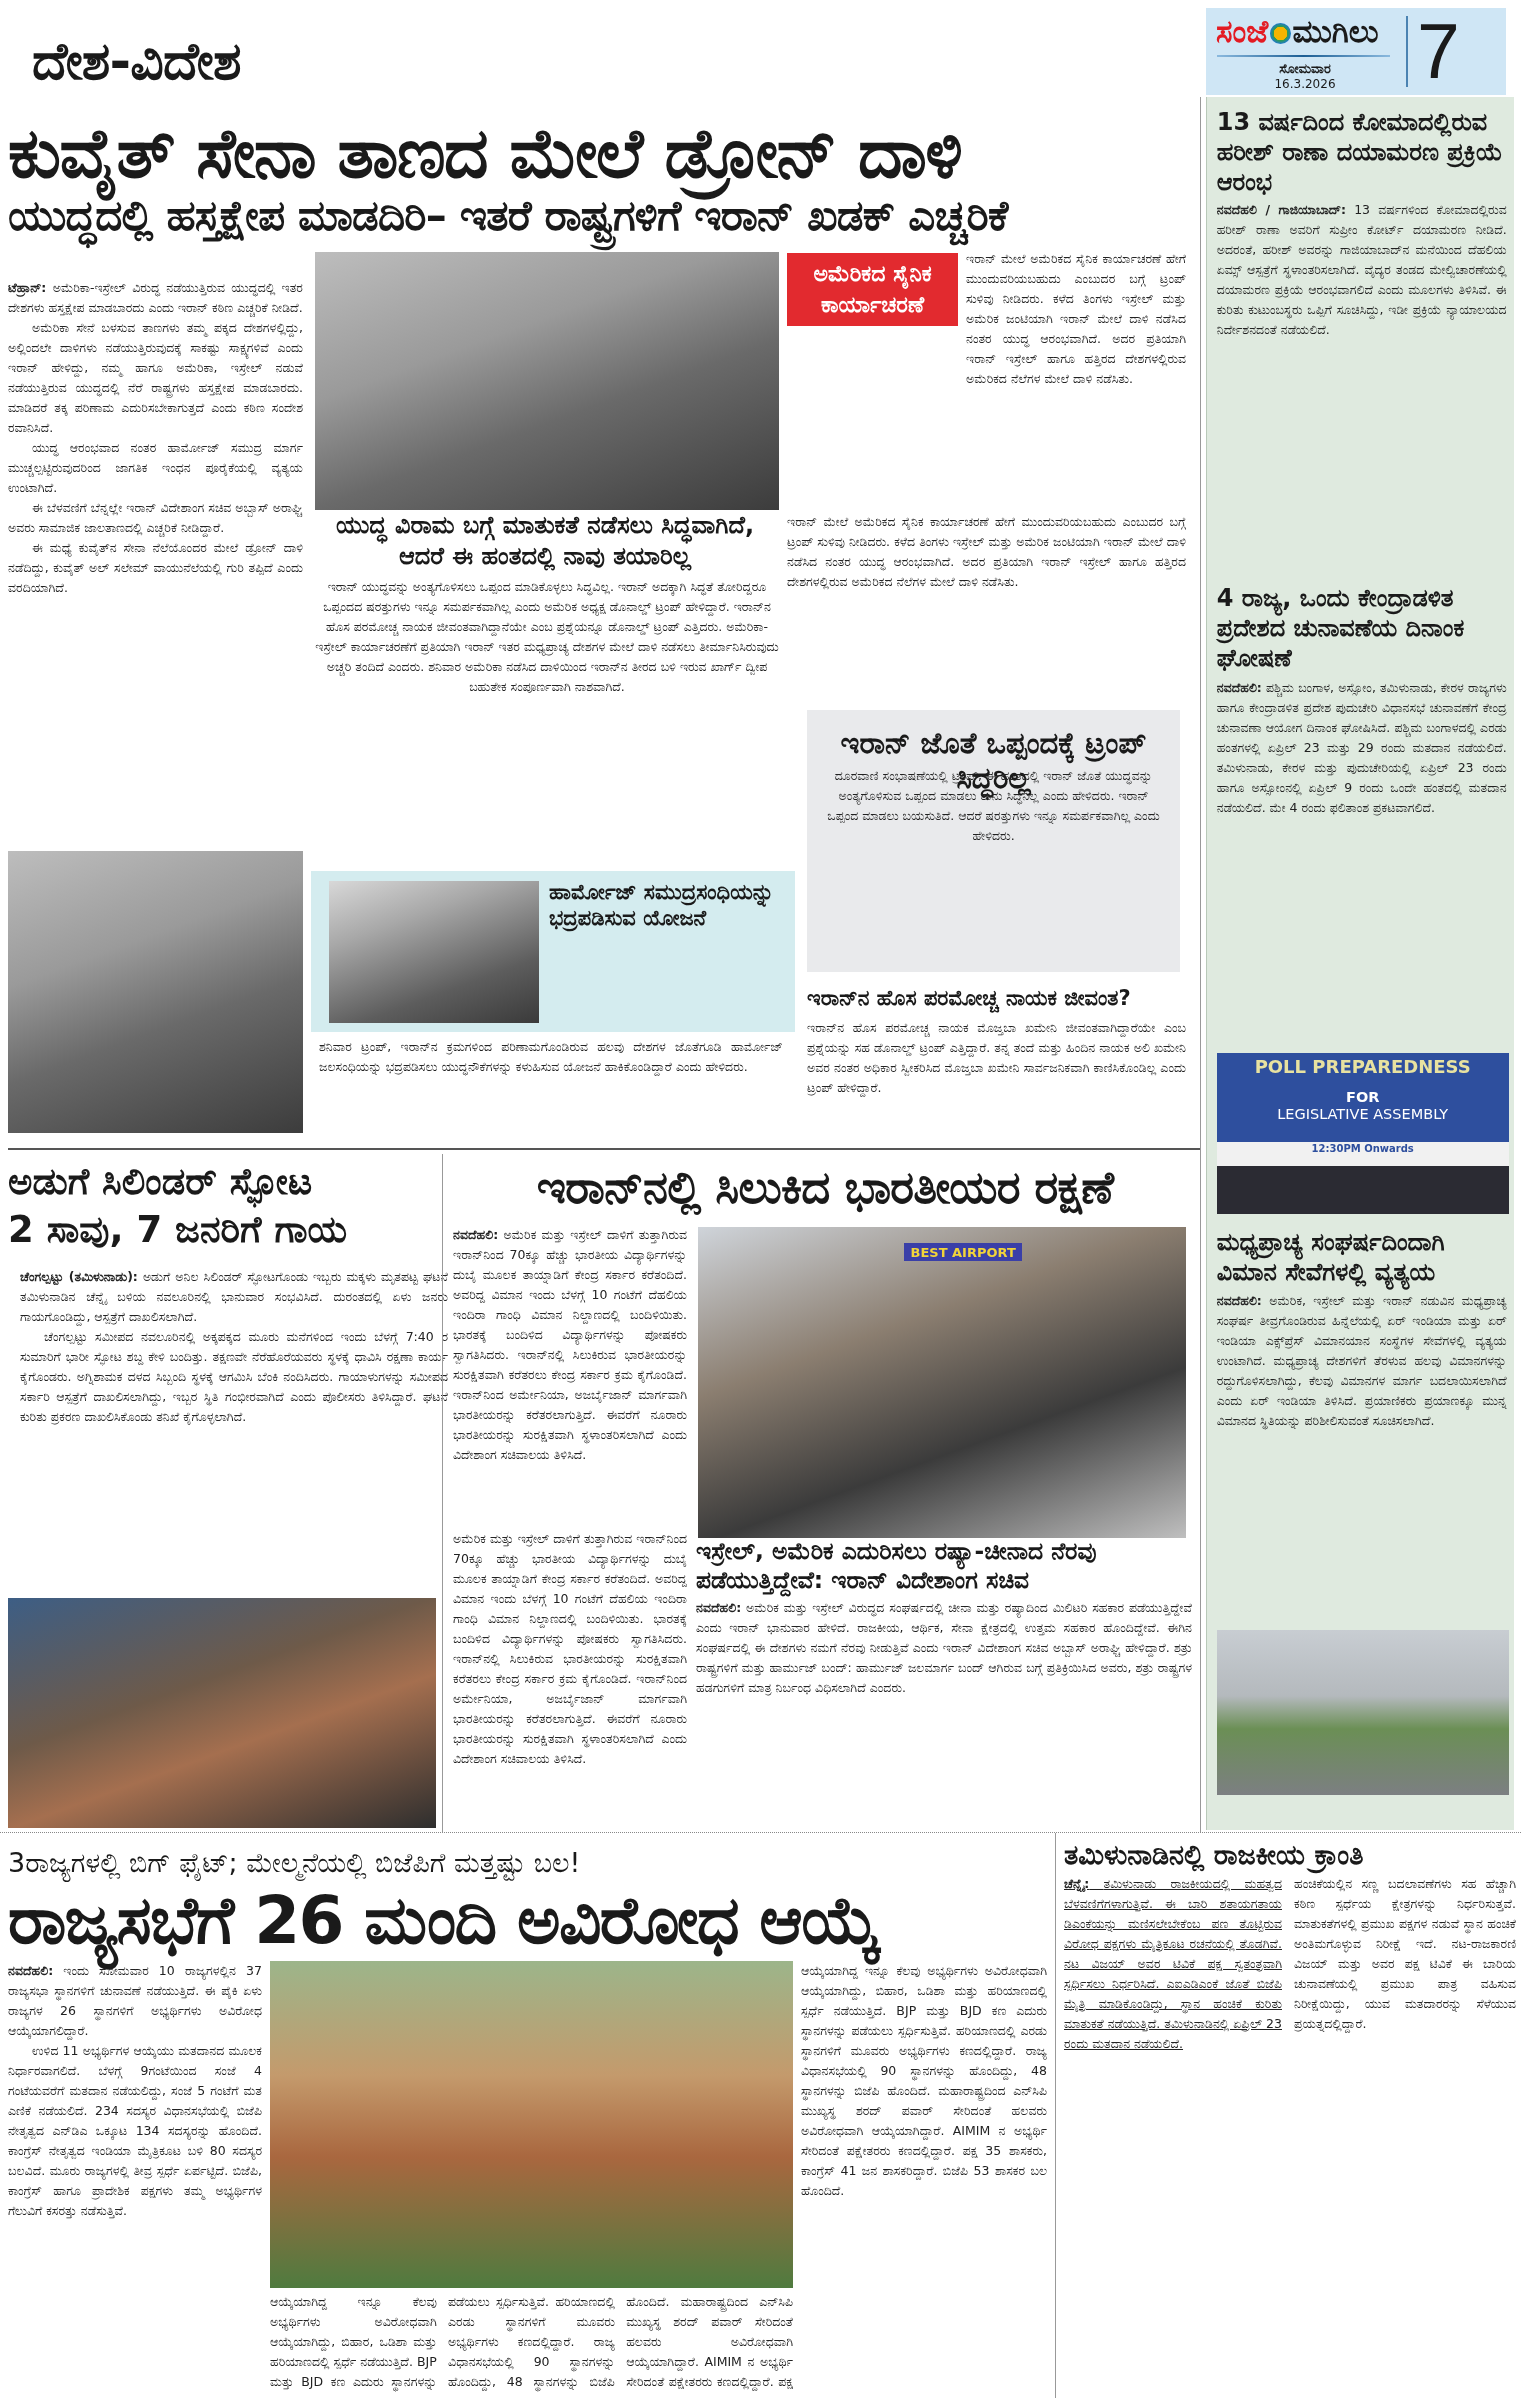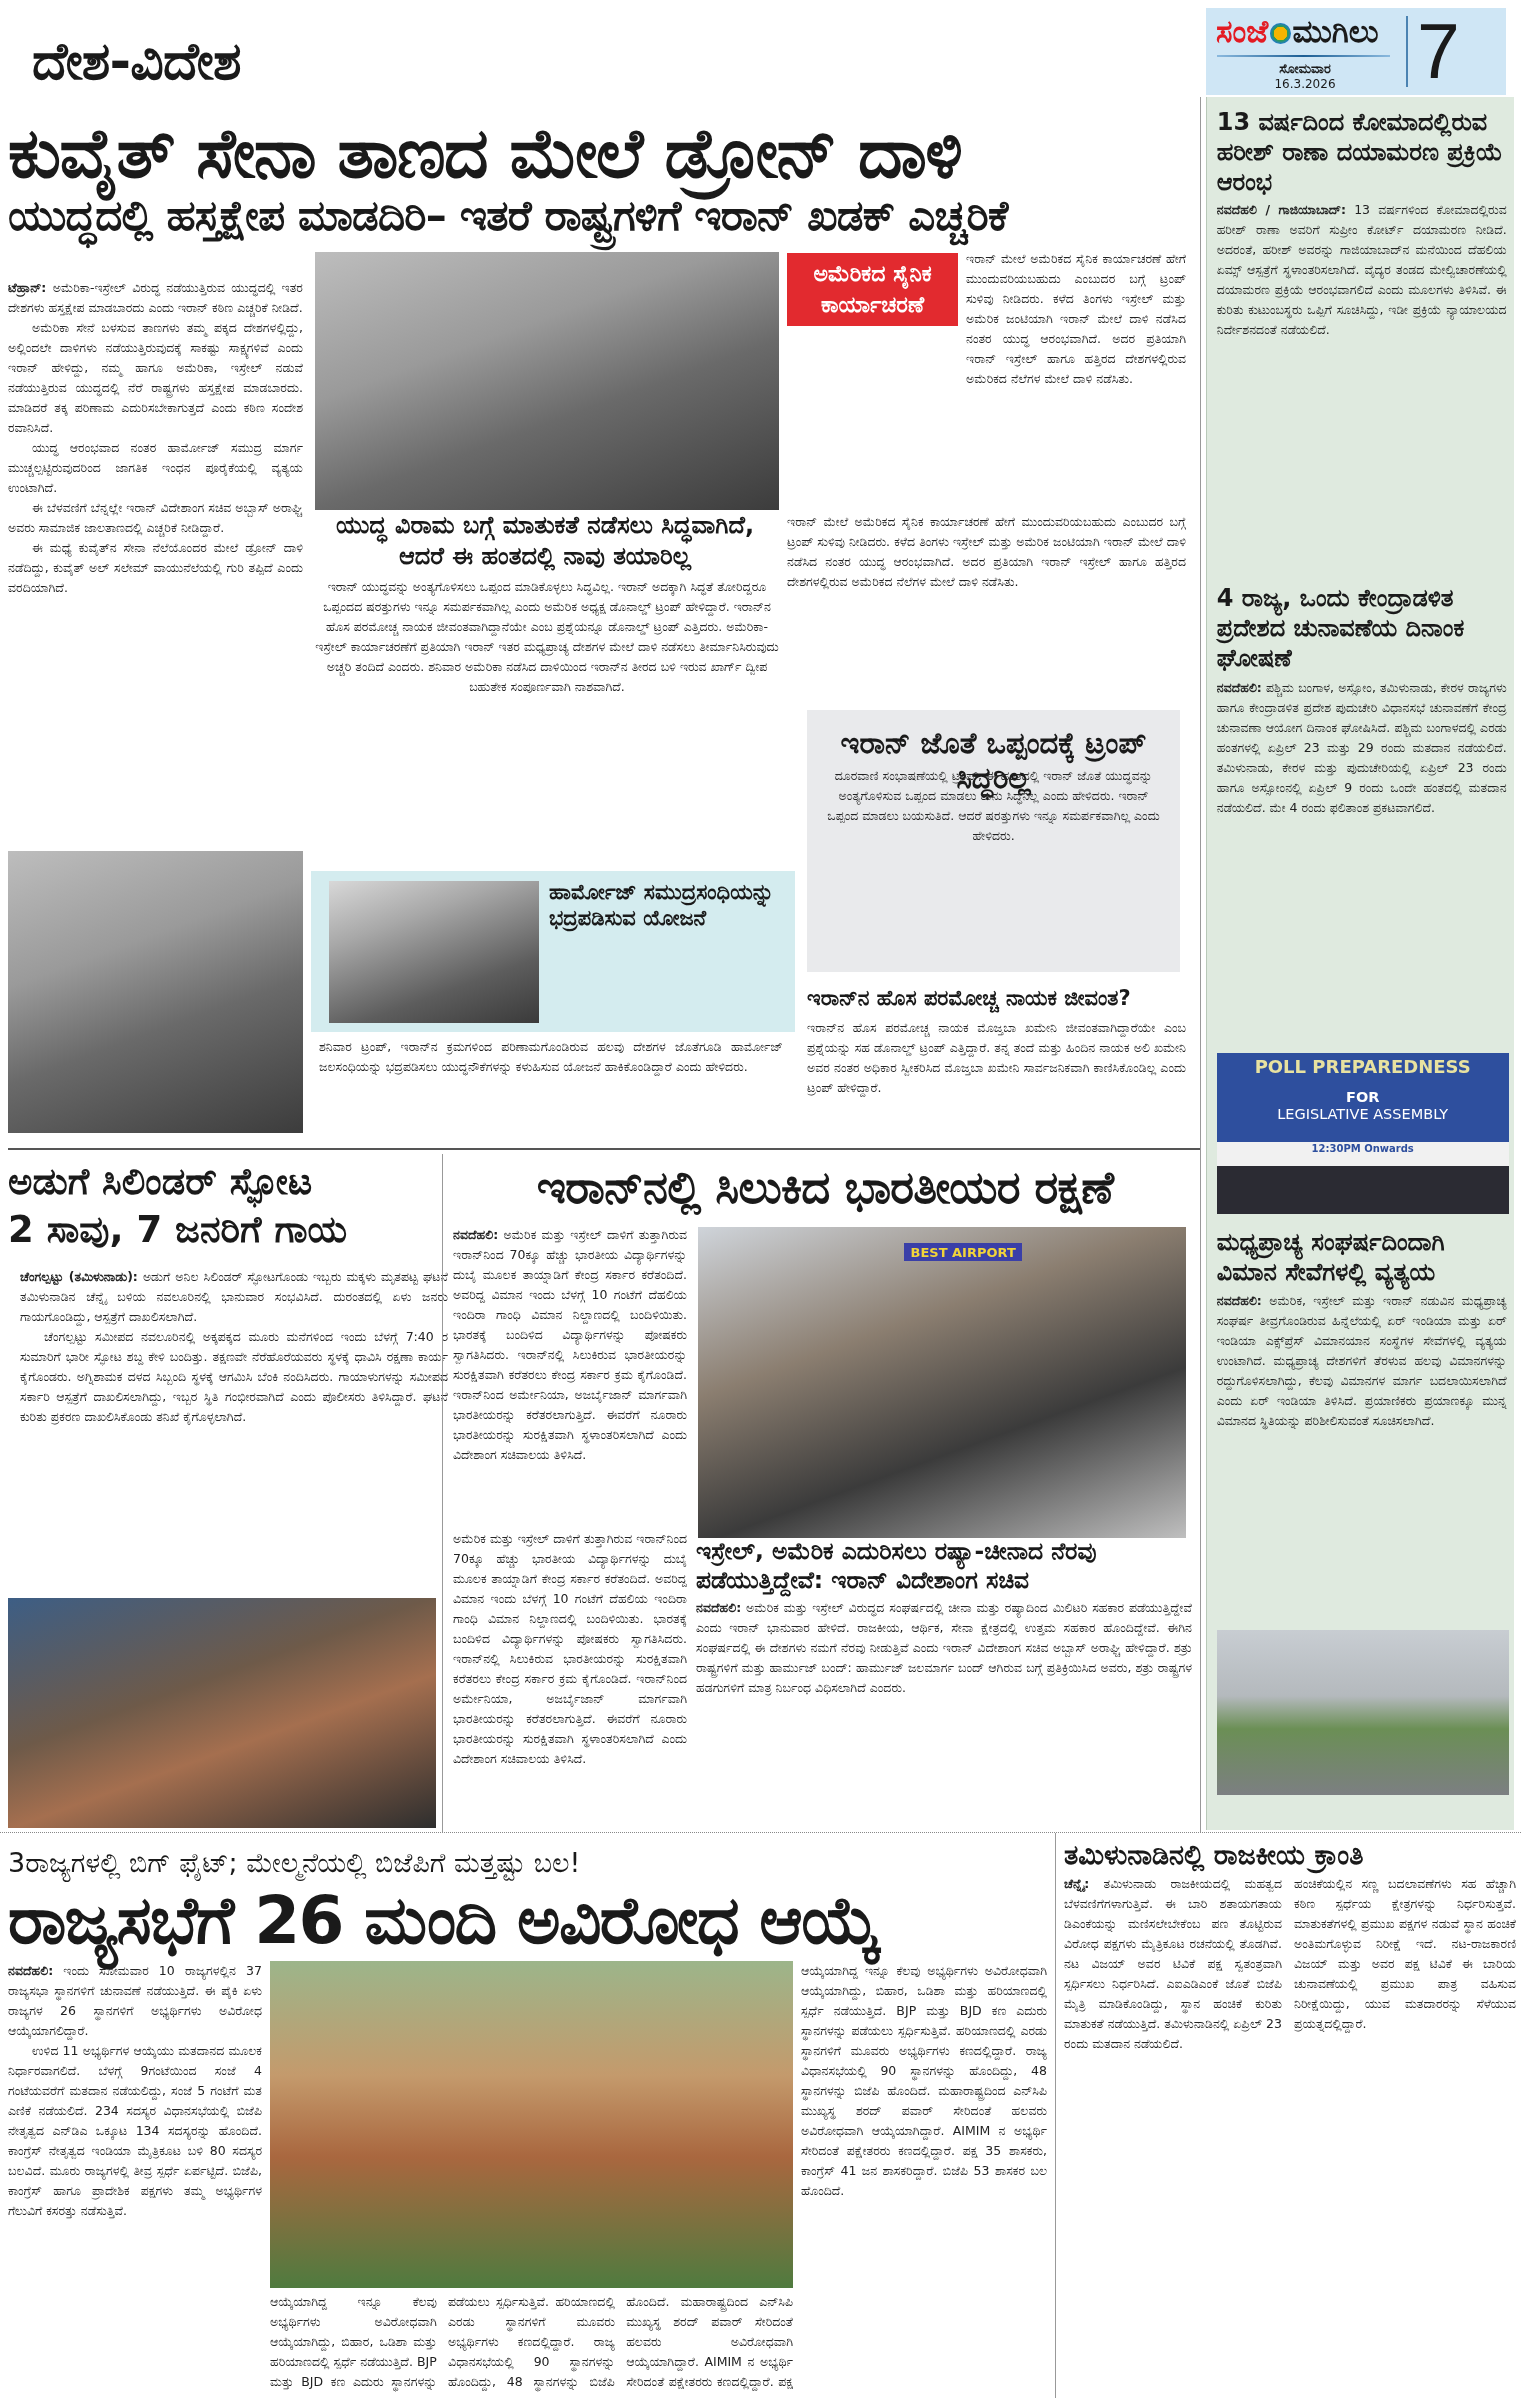--- a/index.html
+++ b/index.html
@@ -181,17 +181,17 @@
   <p><b>ನವದೆಹಲಿ:</b> <span>ಇಂದು ಸೋಮವಾರ 10 ರಾಜ್ಯಗಳಲ್ಲಿನ 37 ರಾಜ್ಯಸಭಾ ಸ್ಥಾನಗಳಿಗೆ ಚುನಾವಣೆ ನಡೆಯುತ್ತಿದೆ. ಈ ಪೈಕಿ ಏಳು ರಾಜ್ಯಗಳ 26 ಸ್ಥಾನಗಳಿಗೆ ಅಭ್ಯರ್ಥಿಗಳು ಅವಿರೋಧ ಆಯ್ಕೆಯಾಗಲಿದ್ದಾರೆ.</span></p>
   <p style="text-indent:24px">ಉಳಿದ 11 ಅಭ್ಯರ್ಥಿಗಳ ಆಯ್ಕೆಯು ಮತದಾನದ ಮೂಲಕ ನಿರ್ಧಾರವಾಗಲಿದೆ. ಬೆಳಗ್ಗೆ 9ಗಂಟೆಯಿಂದ ಸಂಜೆ 4 ಗಂಟೆಯವರೆಗೆ ಮತದಾನ ನಡೆಯಲಿದ್ದು, ಸಂಜೆ 5 ಗಂಟೆಗೆ ಮತ ಎಣಿಕೆ ನಡೆಯಲಿದೆ. 234 ಸದಸ್ಯರ ವಿಧಾನಸಭೆಯಲ್ಲಿ ಬಿಜೆಪಿ ನೇತೃತ್ವದ ಎನ್‌ಡಿಎ ಒಕ್ಕೂಟ 134 ಸದಸ್ಯರನ್ನು ಹೊಂದಿದೆ. ಕಾಂಗ್ರೆಸ್ ನೇತೃತ್ವದ ಇಂಡಿಯಾ ಮೈತ್ರಿಕೂಟ ಬಳಿ 80 ಸದಸ್ಯರ ಬಲವಿದೆ. ಮೂರು ರಾಜ್ಯಗಳಲ್ಲಿ ತೀವ್ರ ಸ್ಪರ್ಧೆ ಏರ್ಪಟ್ಟಿದೆ. ಬಿಜೆಪಿ, ಕಾಂಗ್ರೆಸ್ ಹಾಗೂ ಪ್ರಾದೇಶಿಕ ಪಕ್ಷಗಳು ತಮ್ಮ ಅಭ್ಯರ್ಥಿಗಳ ಗೆಲುವಿಗೆ ಕಸರತ್ತು ನಡೆಸುತ್ತಿವೆ.</p>
 </div>
 <div class="abs photo parl" style="left:270px; top:1961px; width:523px; height:327px;"></div>
 <div class="abs body-text" style="left:270px; top:2292px; width:523px; height:105px; overflow:hidden; column-count:3; column-gap:11.3px;">ಆಯ್ಕೆಯಾಗಿದ್ದ ಇನ್ನೂ ಕೆಲವು ಅಭ್ಯರ್ಥಿಗಳು ಅವಿರೋಧವಾಗಿ ಆಯ್ಕೆಯಾಗಿದ್ದು, ಬಿಹಾರ, ಒಡಿಶಾ ಮತ್ತು ಹರಿಯಾಣದಲ್ಲಿ ಸ್ಪರ್ಧೆ ನಡೆಯುತ್ತಿದೆ. BJP ಮತ್ತು BJD ಕಣ ಎದುರು ಸ್ಥಾನಗಳನ್ನು ಪಡೆಯಲು ಸ್ಪರ್ಧಿಸುತ್ತಿವೆ. ಹರಿಯಾಣದಲ್ಲಿ ಎರಡು ಸ್ಥಾನಗಳಿಗೆ ಮೂವರು ಅಭ್ಯರ್ಥಿಗಳು ಕಣದಲ್ಲಿದ್ದಾರೆ. ರಾಜ್ಯ ವಿಧಾನಸಭೆಯಲ್ಲಿ 90 ಸ್ಥಾನಗಳನ್ನು ಹೊಂದಿದ್ದು, 48 ಸ್ಥಾನಗಳನ್ನು ಬಿಜೆಪಿ ಹೊಂದಿದೆ. ಮಹಾರಾಷ್ಟ್ರದಿಂದ ಎನ್‌ಸಿಪಿ ಮುಖ್ಯಸ್ಥ ಶರದ್ ಪವಾರ್ ಸೇರಿದಂತೆ ಹಲವರು ಅವಿರೋಧವಾಗಿ ಆಯ್ಕೆಯಾಗಿದ್ದಾರೆ. AIMIM ನ ಅಭ್ಯರ್ಥಿ ಸೇರಿದಂತೆ ಪಕ್ಷೇತರರು ಕಣದಲ್ಲಿದ್ದಾರೆ. ಪಕ್ಷ 35 ಶಾಸಕರು, ಕಾಂಗ್ರೆಸ್ 41 ಜನ ಶಾಸಕರಿದ್ದಾರೆ. ಬಿಜೆಪಿ 53 ಶಾಸಕರ ಬಲ ಹೊಂದಿದೆ.</div>
 <div class="abs body-text" style="left:801px; top:1961px; width:246px; height:436px; overflow:hidden;">ಆಯ್ಕೆಯಾಗಿದ್ದ ಇನ್ನೂ ಕೆಲವು ಅಭ್ಯರ್ಥಿಗಳು ಅವಿರೋಧವಾಗಿ ಆಯ್ಕೆಯಾಗಿದ್ದು, ಬಿಹಾರ, ಒಡಿಶಾ ಮತ್ತು ಹರಿಯಾಣದಲ್ಲಿ ಸ್ಪರ್ಧೆ ನಡೆಯುತ್ತಿದೆ. BJP ಮತ್ತು BJD ಕಣ ಎದುರು ಸ್ಥಾನಗಳನ್ನು ಪಡೆಯಲು ಸ್ಪರ್ಧಿಸುತ್ತಿವೆ. ಹರಿಯಾಣದಲ್ಲಿ ಎರಡು ಸ್ಥಾನಗಳಿಗೆ ಮೂವರು ಅಭ್ಯರ್ಥಿಗಳು ಕಣದಲ್ಲಿದ್ದಾರೆ. ರಾಜ್ಯ ವಿಧಾನಸಭೆಯಲ್ಲಿ 90 ಸ್ಥಾನಗಳನ್ನು ಹೊಂದಿದ್ದು, 48 ಸ್ಥಾನಗಳನ್ನು ಬಿಜೆಪಿ ಹೊಂದಿದೆ. ಮಹಾರಾಷ್ಟ್ರದಿಂದ ಎನ್‌ಸಿಪಿ ಮುಖ್ಯಸ್ಥ ಶರದ್ ಪವಾರ್ ಸೇರಿದಂತೆ ಹಲವರು ಅವಿರೋಧವಾಗಿ ಆಯ್ಕೆಯಾಗಿದ್ದಾರೆ. AIMIM ನ ಅಭ್ಯರ್ಥಿ ಸೇರಿದಂತೆ ಪಕ್ಷೇತರರು ಕಣದಲ್ಲಿದ್ದಾರೆ. ಪಕ್ಷ 35 ಶಾಸಕರು, ಕಾಂಗ್ರೆಸ್ 41 ಜನ ಶಾಸಕರಿದ್ದಾರೆ. ಬಿಜೆಪಿ 53 ಶಾಸಕರ ಬಲ ಹೊಂದಿದೆ.</div>
 
 <div class="rule-v" style="left:1055px; top:1833px; height:565px;"></div>
 
 <div class="abs" style="left:1064px; top:1838px; width:456px; font-size:27px; font-weight:bold; line-height:34px;">ತಮಿಳುನಾಡಿನಲ್ಲಿ ರಾಜಕೀಯ ಕ್ರಾಂತಿ</div>
-<div class="abs body-text" style="left:1064px; top:1874px; width:218px; height:525px; overflow:hidden;">
+<div class="abs body-text" style="left:1064px; top:1874px; width:218px; height:525px; overflow:hidden;text-decoration:underline;">
   <b>ಚೆನ್ನೈ:</b> <span>ತಮಿಳುನಾಡು ರಾಜಕೀಯದಲ್ಲಿ ಮಹತ್ವದ ಬೆಳವಣಿಗೆಗಳಾಗುತ್ತಿವೆ. ಈ ಬಾರಿ ಶತಾಯಗತಾಯ ಡಿಎಂಕೆಯನ್ನು ಮಣಿಸಲೇಬೇಕೆಂಬ ಪಣ ತೊಟ್ಟಿರುವ ವಿರೋಧ ಪಕ್ಷಗಳು ಮೈತ್ರಿಕೂಟ ರಚನೆಯಲ್ಲಿ ತೊಡಗಿವೆ. ನಟ ವಿಜಯ್ ಅವರ ಟಿವಿಕೆ ಪಕ್ಷ ಸ್ವತಂತ್ರವಾಗಿ ಸ್ಪರ್ಧಿಸಲು ನಿರ್ಧರಿಸಿದೆ. ಎಐಎಡಿಎಂಕೆ ಜೊತೆ ಬಿಜೆಪಿ ಮೈತ್ರಿ ಮಾಡಿಕೊಂಡಿದ್ದು, ಸ್ಥಾನ ಹಂಚಿಕೆ ಕುರಿತು ಮಾತುಕತೆ ನಡೆಯುತ್ತಿದೆ. ತಮಿಳುನಾಡಿನಲ್ಲಿ ಏಪ್ರಿಲ್ 23 ರಂದು ಮತದಾನ ನಡೆಯಲಿದೆ.</span>
 </div>
 <div class="abs body-text" style="left:1294px; top:1874px; width:222px; height:525px; overflow:hidden;">ಹಂಚಿಕೆಯಲ್ಲಿನ ಸಣ್ಣ ಬದಲಾವಣೆಗಳು ಸಹ ಹೆಚ್ಚಾಗಿ ಕಠಿಣ ಸ್ಪರ್ಧೆಯ ಕ್ಷೇತ್ರಗಳನ್ನು ನಿರ್ಧರಿಸುತ್ತವೆ. ಮಾತುಕತೆಗಳಲ್ಲಿ ಪ್ರಮುಖ ಪಕ್ಷಗಳ ನಡುವೆ ಸ್ಥಾನ ಹಂಚಿಕೆ ಅಂತಿಮಗೊಳ್ಳುವ ನಿರೀಕ್ಷೆ ಇದೆ. ನಟ-ರಾಜಕಾರಣಿ ವಿಜಯ್ ಮತ್ತು ಅವರ ಪಕ್ಷ ಟಿವಿಕೆ ಈ ಬಾರಿಯ ಚುನಾವಣೆಯಲ್ಲಿ ಪ್ರಮುಖ ಪಾತ್ರ ವಹಿಸುವ ನಿರೀಕ್ಷೆಯಿದ್ದು, ಯುವ ಮತದಾರರನ್ನು ಸೆಳೆಯುವ ಪ್ರಯತ್ನದಲ್ಲಿದ್ದಾರೆ.</div>
 
 
 </body></html>

